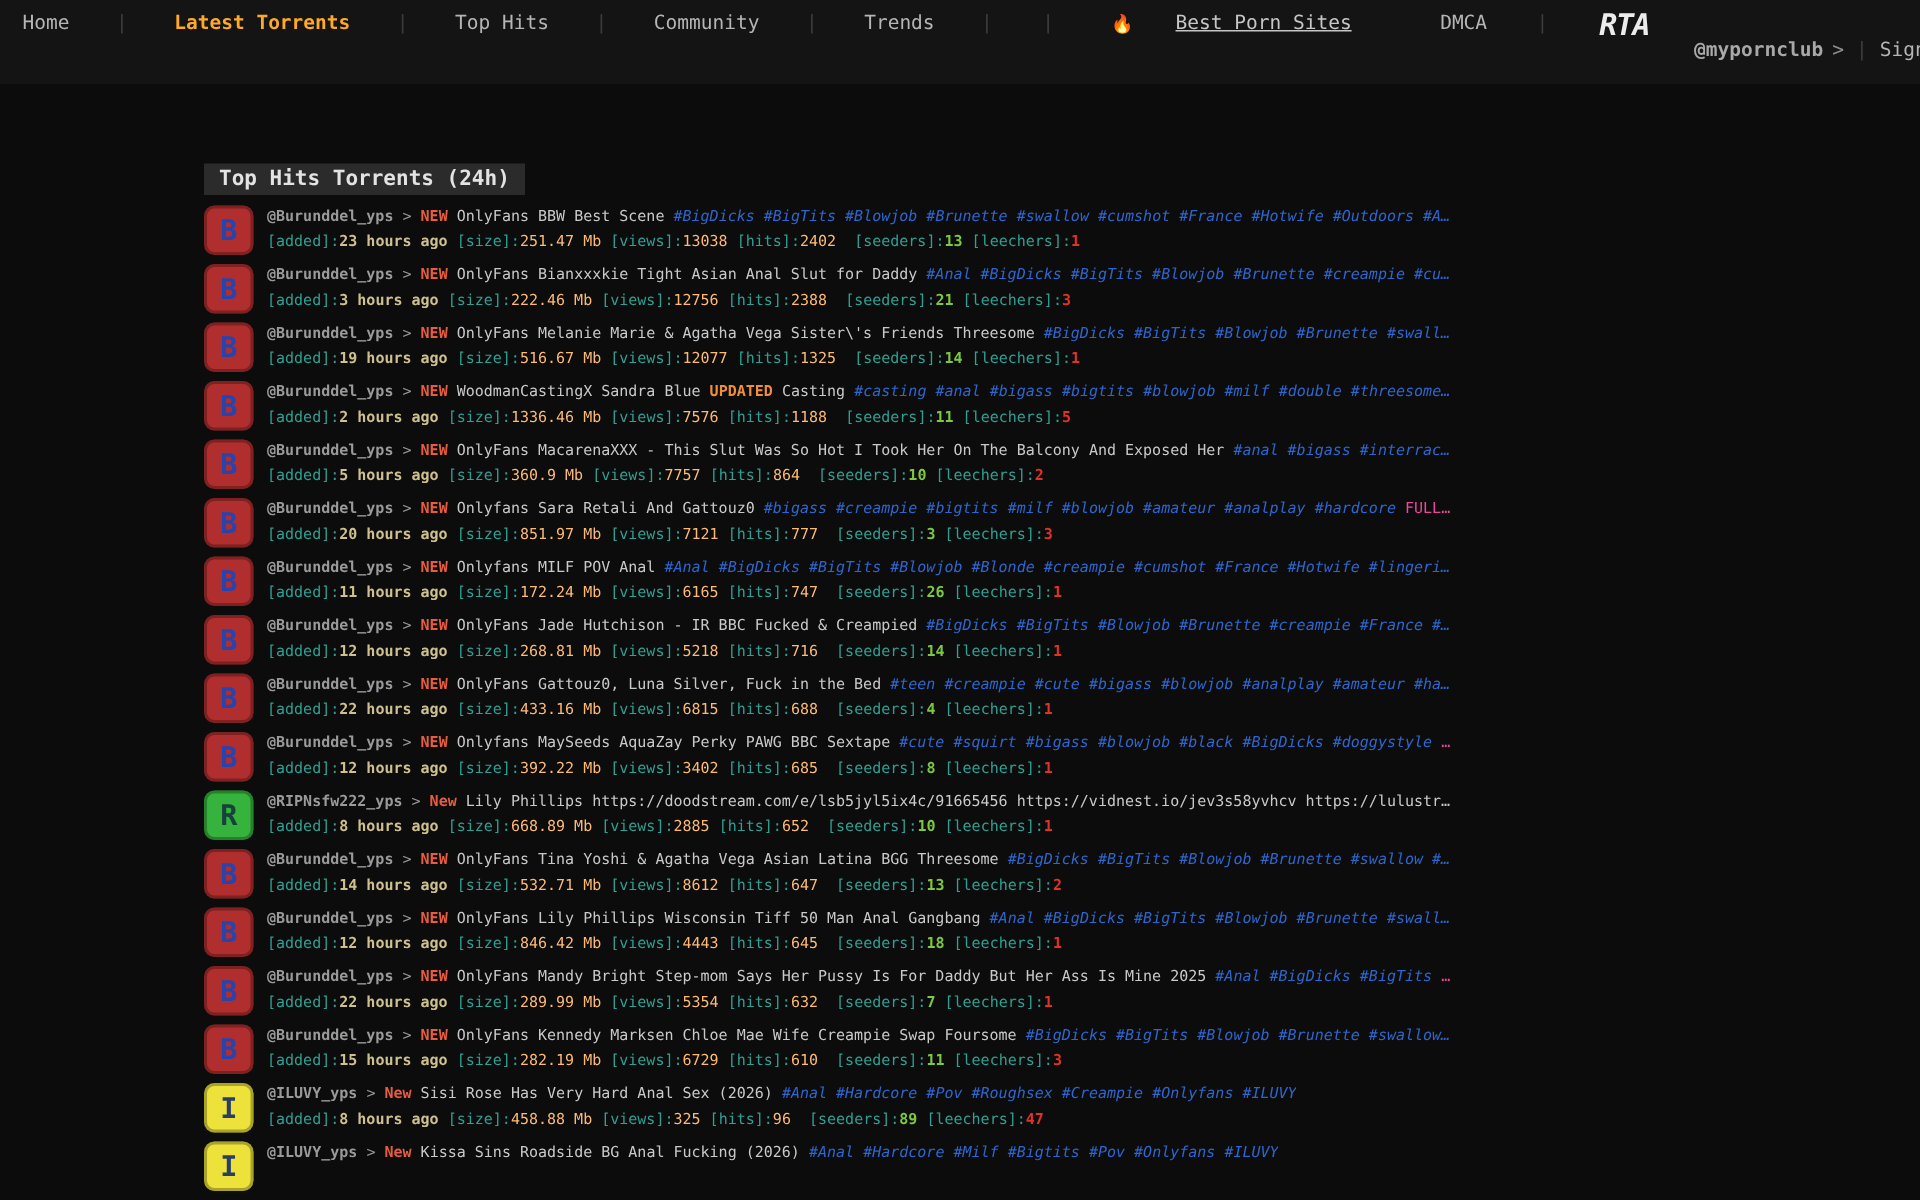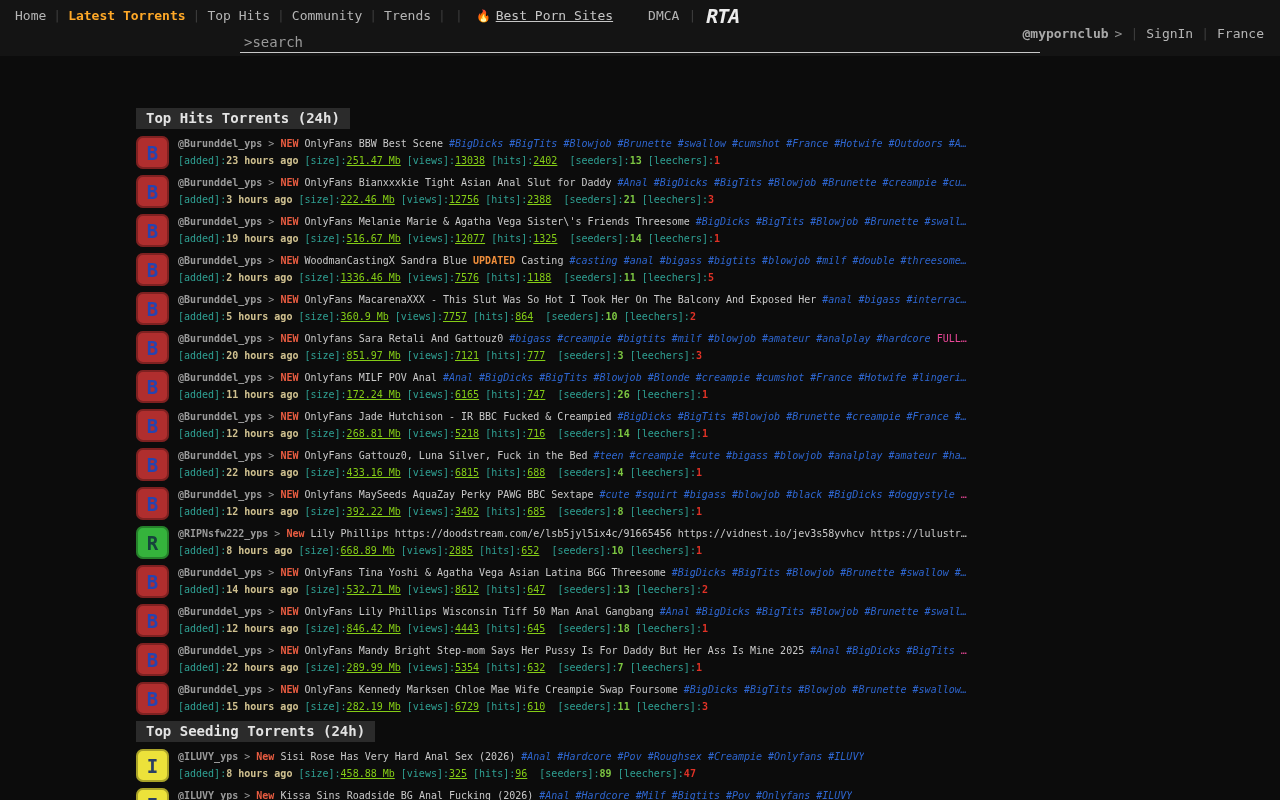--- a/index.html
+++ b/index.html
@@ -6,21 +6,21 @@
   html, body { margin: 0; padding: 0; }
   body {
     width: 1280px; height: 800px; overflow: hidden;
     background: #0c0c0c;
     font-family: "DejaVu Sans Mono", "Liberation Mono", monospace;
   }
   
   .hdr { background: #141414; height: 56px; }
   .topbar {
     display: flex; align-items: center; height: 31px;
-    padding: 0 8px; font-size: 13px; color: #b5b5b5; white-space: pre;
+    padding: 0 8px; font-size: 13px; color: #b5b5b5; white-space: pre; gap: 24px;
   }
   .nav-link { padding: 0 7px; color: #b5b5b5; cursor: pointer; }
   .nav-active { color: #ffa928; font-weight: bold; }
   .sep { color: #3c3c3c; }
   .sep-gap { color: #3c3c3c; margin-left: 9px; }
   .fire { font-size: 12px; margin: 0 4px 0 14px; }
   .bps { color: #c6c6c6; text-decoration: underline; cursor: pointer; padding-right: 6px; }
   .dmca { margin-left: 20px; padding: 0 9px; color: #b5b5b5; cursor: pointer; }
   .rta {
     margin-left: 10px; color: #ececec; font-weight: bold; font-style: italic;
@@ -57,34 +57,31 @@
   .lines { margin-left: 9px; overflow: hidden; white-space: pre; font-size: 10px; line-height: 16.5px; }
   .user { color: #9a9a9a; font-weight: bold; cursor: pointer; }
   .arrow { color: #9a9a9a; }
   .badge { color: #e85c41; font-weight: bold; }
   .title { color: #c9c9c9; cursor: pointer; }
   .updated { color: #ef8e3b; font-weight: bold; }
   .tags { color: #2e66d0; font-style: italic; cursor: pointer; }
   .after-tags { color: #ec4899; }
   .lbl { color: #2fa093; }
   .v-added { color: #cfc08f; font-weight: bold; }
-  .v-num { color: #84cc16; text-decoration: underline; }
+  .v-num { color: #fdba74; }
   .v-seed { color: #7dc742; font-weight: bold; }
   .v-leech { color: #e03226; font-weight: bold; }
 </style>
 </head>
 <body>
 
 <div class="hdr">
   <div class="topbar">
     <span class="nav-link">Home</span><span class="sep">|</span><span class="nav-link nav-active">Latest Torrents</span><span class="sep">|</span><span class="nav-link">Top Hits</span><span class="sep">|</span><span class="nav-link">Community</span><span class="sep">|</span><span class="nav-link">Trends</span><span class="sep">|</span><span class="sep-gap">|</span><span class="fire">🔥</span><span class="bps">Best Porn Sites</span><span class="dmca">DMCA</span><span class="sep">|</span><span class="rta">RTA</span>
     <span class="right"><span class="handle">@mypornclub</span><span class="handle-arrow">&gt;</span><span class="sep">|</span><span class="auth">SignIn</span><span class="sep">|</span><span class="auth">France</span></span>
-  </div>
-  <div class="search-row">
-    <input class="search-input" type="text" placeholder="&gt;search" style="">
   </div>
 </div>
 
 <div class="content">
   <div class="section-hits">
     <div class="section-header">Top Hits Torrents (24h)</div>
     <div class="rows" id="rows-0">
         <div class="row">
           <div class="avatar" style="background: rgb(176, 46, 46); color: rgb(38, 68, 176);">B</div>
           <div class="lines"><div><span class="user">@Burunddel_yps</span> <span class="arrow">&gt;</span> <span class="badge">NEW</span> <span class="title">OnlyFans BBW Best Scene</span> <span class="tags">#BigDicks #BigTits #Blowjob #Brunette #swallow #cumshot #France #Hotwife #Outdoors #A…</span></div><div><span class="lbl">[added]:</span><span class="v-added">23 hours ago</span> <span class="lbl">[size]:</span><span class="v-num">251.47 Mb</span> <span class="lbl">[views]:</span><span class="v-num">13038</span> <span class="lbl">[hits]:</span><span class="v-num">2402</span>  <span class="lbl">[seeders]:</span><span class="v-seed">13</span> <span class="lbl">[leechers]:</span><span class="v-leech">1</span></div></div>
@@ -141,21 +138,20 @@
           <div class="avatar" style="background: rgb(176, 46, 46); color: rgb(38, 68, 176);">B</div>
           <div class="lines"><div><span class="user">@Burunddel_yps</span> <span class="arrow">&gt;</span> <span class="badge">NEW</span> <span class="title">OnlyFans Mandy Bright Step-mom Says Her Pussy Is For Daddy But Her Ass Is Mine 2025</span> <span class="tags">#Anal #BigDicks #BigTits</span> <span class="after-tags">…</span></div><div><span class="lbl">[added]:</span><span class="v-added">22 hours ago</span> <span class="lbl">[size]:</span><span class="v-num">289.99 Mb</span> <span class="lbl">[views]:</span><span class="v-num">5354</span> <span class="lbl">[hits]:</span><span class="v-num">632</span>  <span class="lbl">[seeders]:</span><span class="v-seed">7</span> <span class="lbl">[leechers]:</span><span class="v-leech">1</span></div></div>
         </div>
         <div class="row">
           <div class="avatar" style="background: rgb(176, 46, 46); color: rgb(38, 68, 176);">B</div>
           <div class="lines"><div><span class="user">@Burunddel_yps</span> <span class="arrow">&gt;</span> <span class="badge">NEW</span> <span class="title">OnlyFans Kennedy Marksen Chloe Mae Wife Creampie Swap Foursome</span> <span class="tags">#BigDicks #BigTits #Blowjob #Brunette #swallow…</span></div><div><span class="lbl">[added]:</span><span class="v-added">15 hours ago</span> <span class="lbl">[size]:</span><span class="v-num">282.19 Mb</span> <span class="lbl">[views]:</span><span class="v-num">6729</span> <span class="lbl">[hits]:</span><span class="v-num">610</span>  <span class="lbl">[seeders]:</span><span class="v-seed">11</span> <span class="lbl">[leechers]:</span><span class="v-leech">3</span></div></div>
         </div>
       </div>
   </div>
   <div class="section-seed">
-    <div class="section-header">Top Seeding Torrents (24h)</div>
     <div class="rows" id="rows-1">
         <div class="row">
           <div class="avatar" style="background: rgb(236, 226, 58); color: rgb(43, 63, 99);">I</div>
           <div class="lines"><div><span class="user">@ILUVY_yps</span> <span class="arrow">&gt;</span> <span class="badge">New</span> <span class="title">Sisi Rose Has Very Hard Anal Sex (2026)</span> <span class="tags">#Anal #Hardcore #Pov #Roughsex #Creampie #Onlyfans #ILUVY</span></div><div><span class="lbl">[added]:</span><span class="v-added">8 hours ago</span> <span class="lbl">[size]:</span><span class="v-num">458.88 Mb</span> <span class="lbl">[views]:</span><span class="v-num">325</span> <span class="lbl">[hits]:</span><span class="v-num">96</span>  <span class="lbl">[seeders]:</span><span class="v-seed">89</span> <span class="lbl">[leechers]:</span><span class="v-leech">47</span></div></div>
         </div>
         <div class="row">
           <div class="avatar" style="background: rgb(236, 226, 58); color: rgb(43, 63, 99);">I</div>
           <div class="lines"><div><span class="user">@ILUVY_yps</span> <span class="arrow">&gt;</span> <span class="badge">New</span> <span class="title">Kissa Sins Roadside BG Anal Fucking (2026)</span> <span class="tags">#Anal #Hardcore #Milf #Bigtits #Pov #Onlyfans #ILUVY</span></div></div>
         </div>
       </div>

